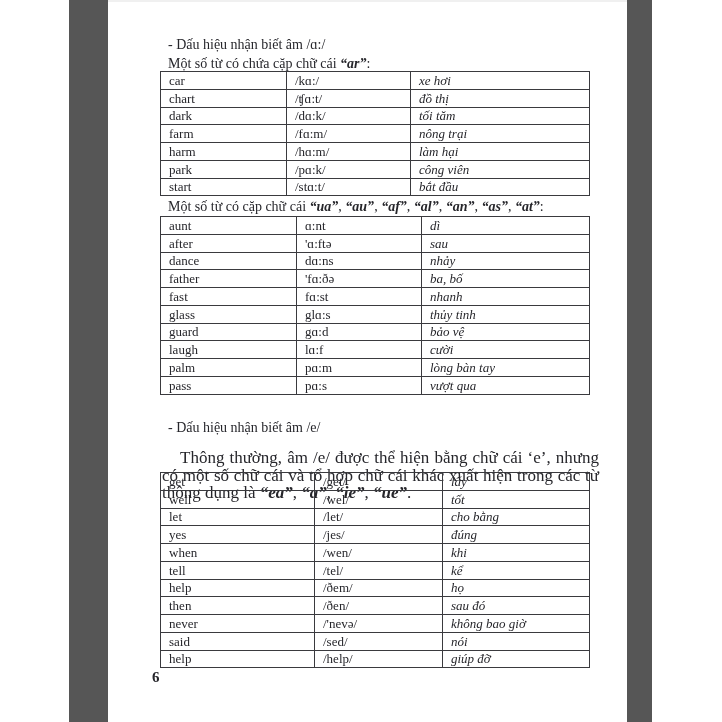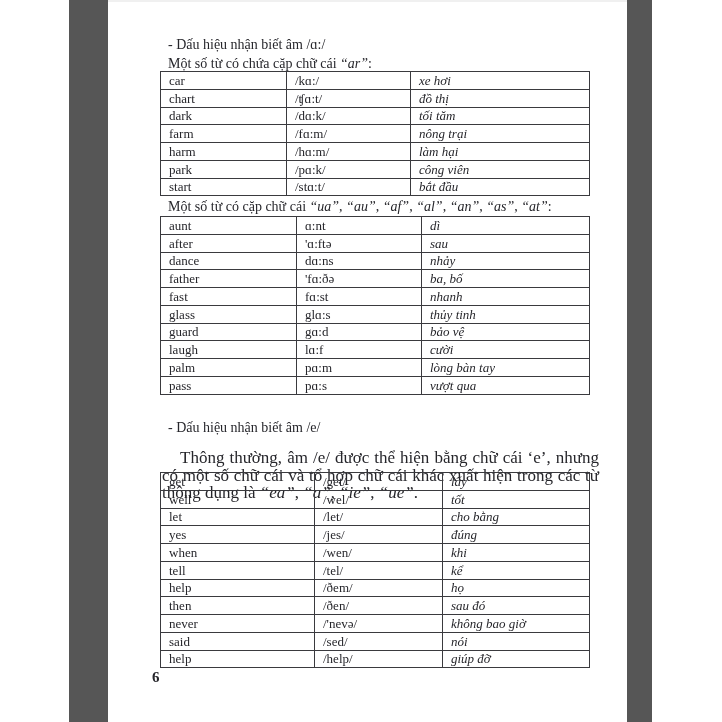--- a/index.html
+++ b/index.html
@@ -15,21 +15,21 @@
 
   
   .bar { position: absolute; top: 0; height: 722px; background: #565656; }
   .bar-left  { left: 69px;  width: 39px; }
   .bar-right { left: 627px; width: 25px; }
   .top-edge { position: absolute; left: 108px; top: 0; width: 519px; height: 2px; background: #f0f0f0; }
 
   .content { position: absolute; left: 150px; top: 0; width: 437px; }
 
   .line { position: absolute; margin: 0; font-size: 14px; line-height: 18px; white-space: nowrap; }
-  .it { font-style: italic; }
+  .it { font-style: italic; font-weight: bold; }
 
   #h-ar    { top: 36px;  left: 18px; }
   #i-ar    { top: 55px;  left: 18px; }
   #i-pairs { top: 198px; left: 18px; }
   #h-e     { top: 419px; left: 18px; }
 
   .para {
     position: absolute; top: 437px; left: 0; width: 437px;
     margin: 12px; font-size: 17px; line-height: 17.6px;
     text-align: justify; text-indent: 18px;

